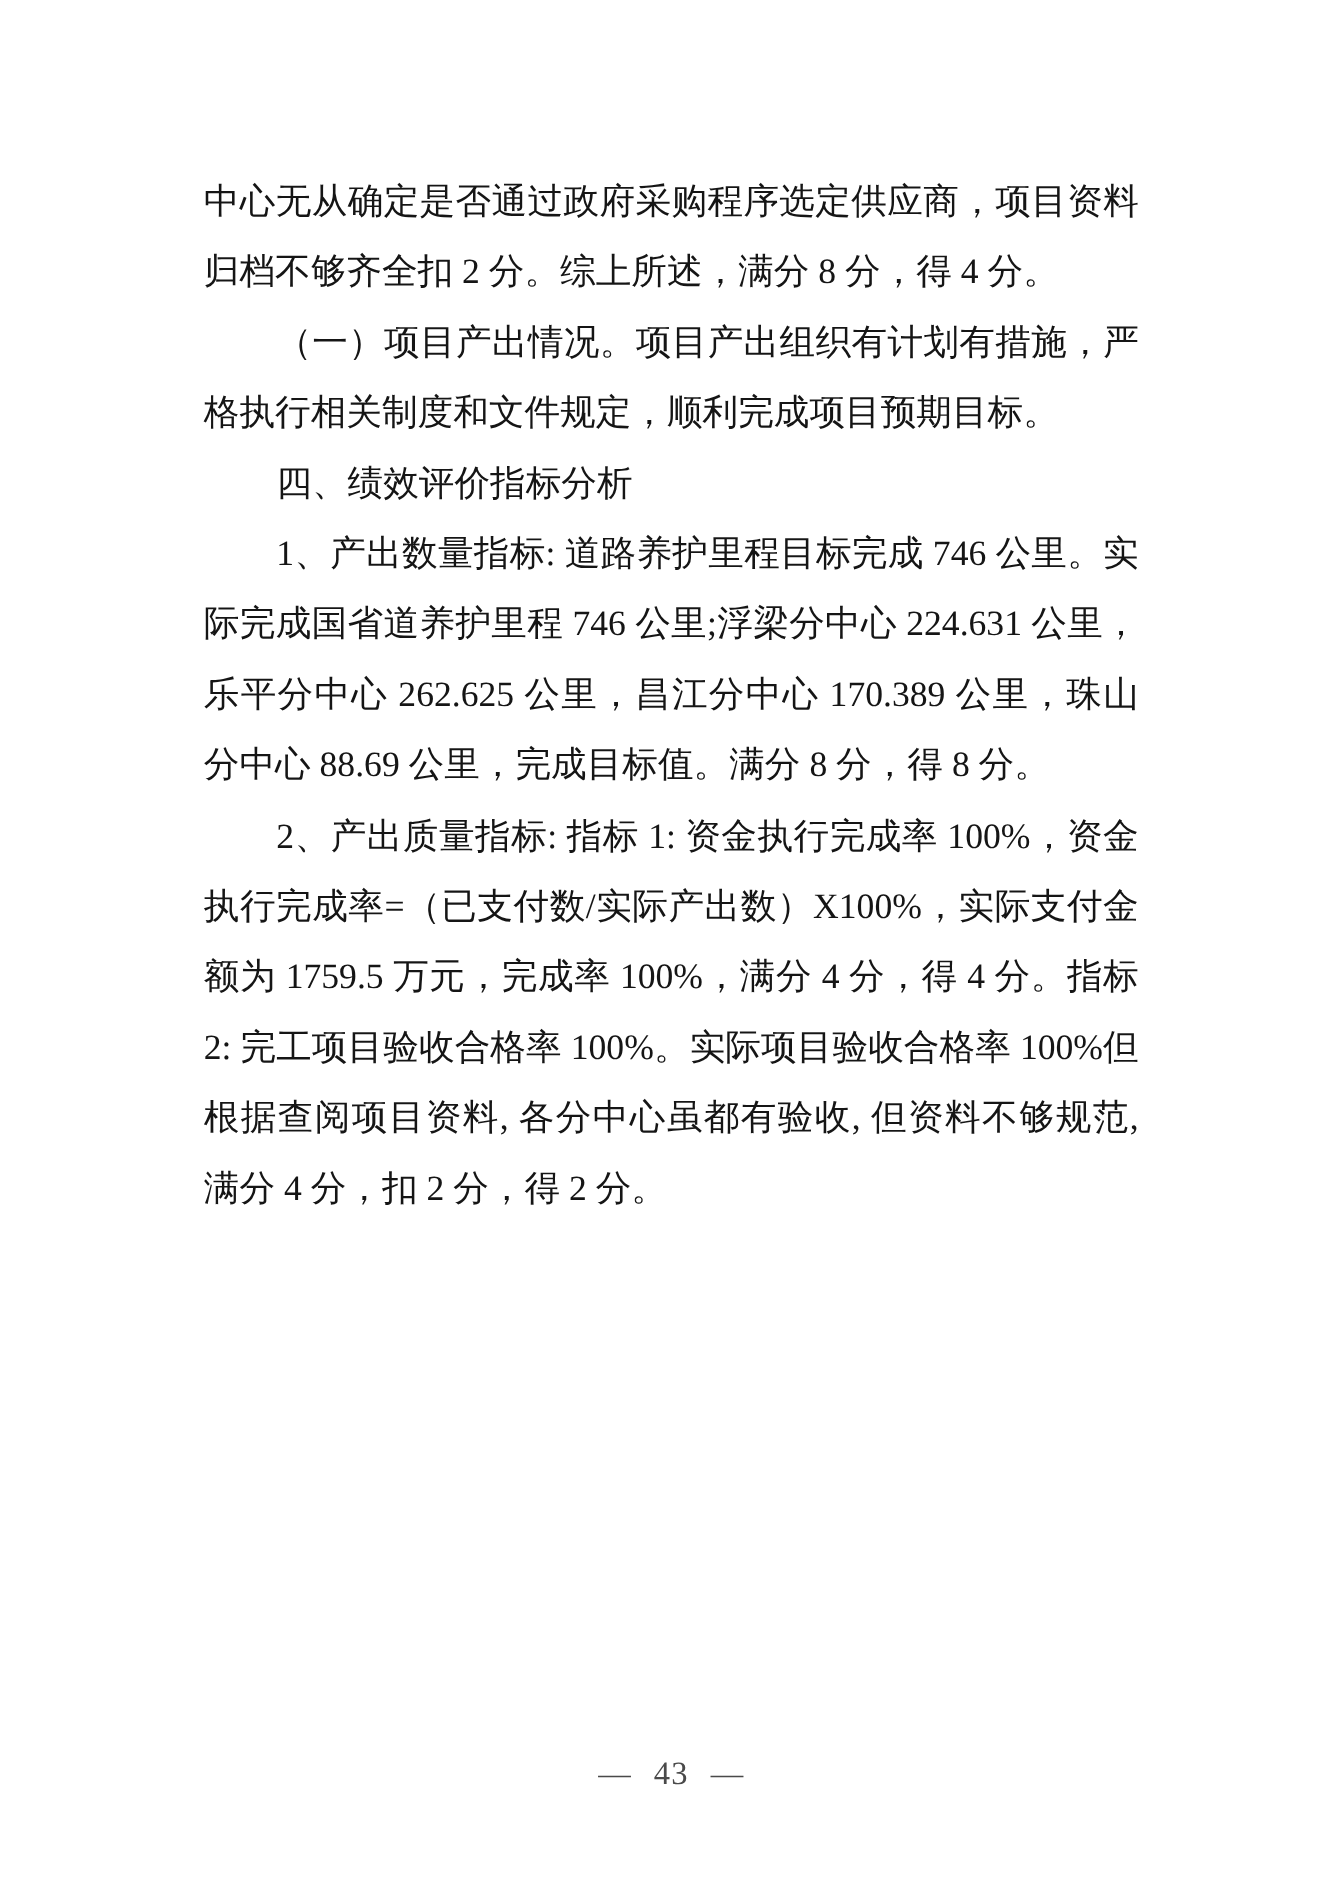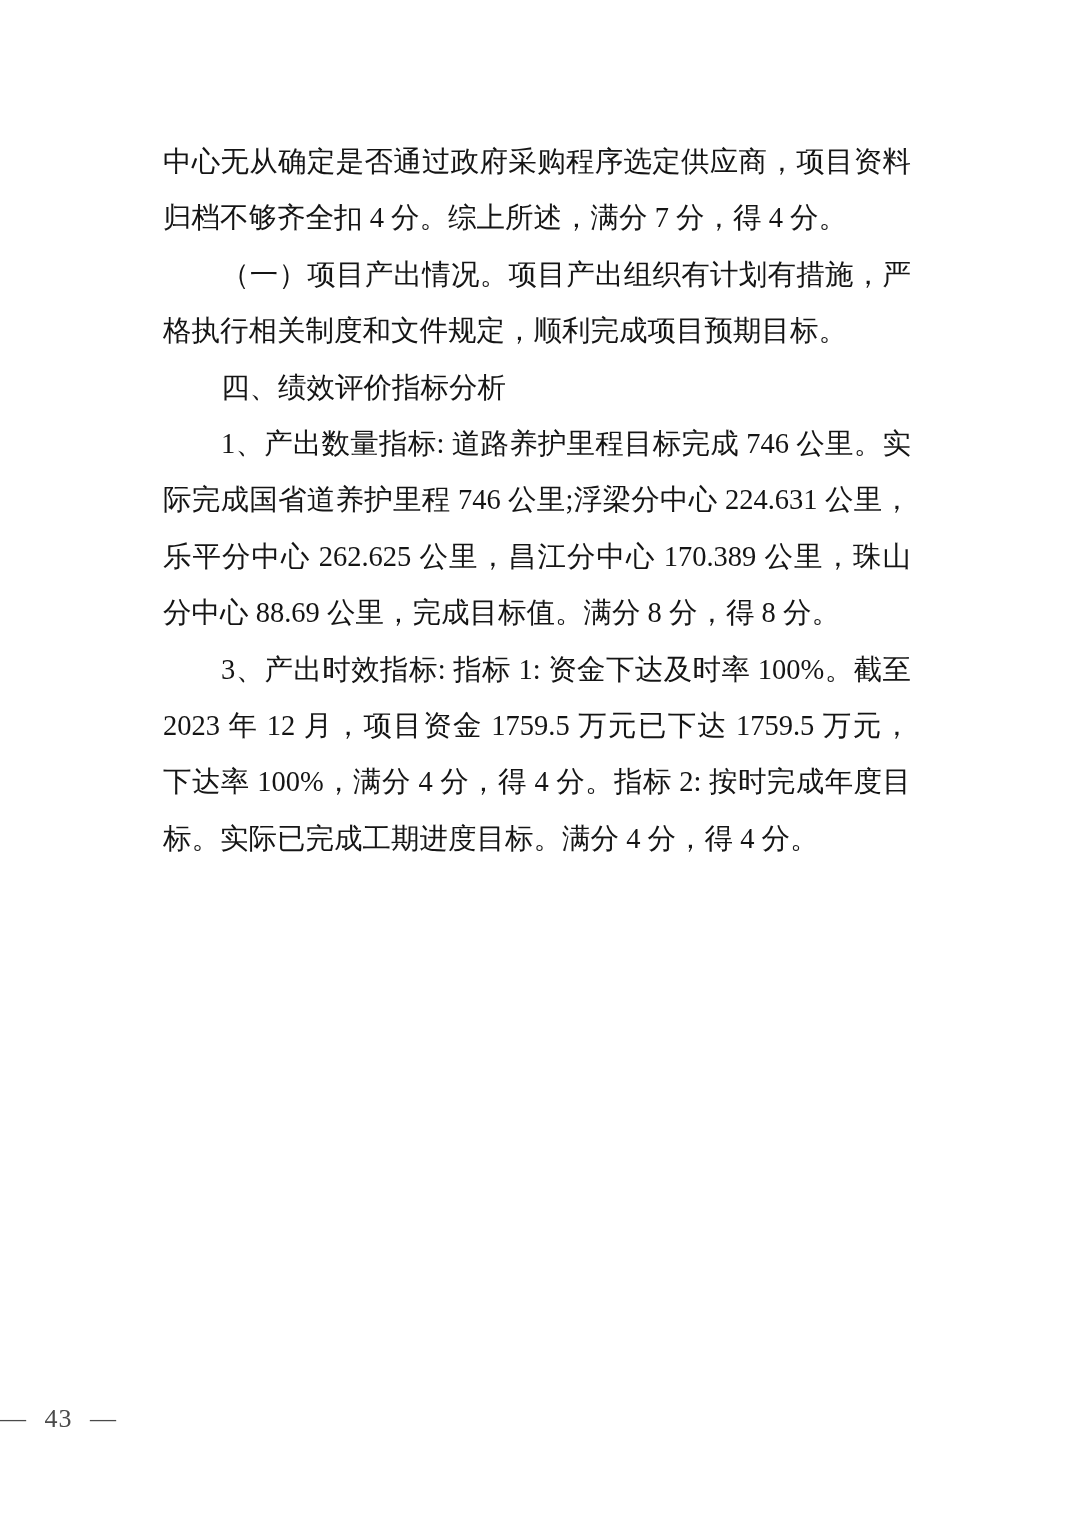--- a/index.html
+++ b/index.html
@@ -35,33 +35,34 @@
     padding:0;
   }
   .para.indent{
     text-indent:58px;
   }
   .footer{
     position:absolute;
     top:1404px;
     left:0;
     width:100%;
+    text-align:center;
     font-size:26px;
     line-height:30px;
     color:var(--footer-text);
     word-spacing:10px;
     letter-spacing:1px;
   }
 </style>
 </head>
 <body>
 
 <div class="page">
   <div class="content">
-      <p class="para">中心无从确定是否通过政府采购程序选定供应商，项目资料归档不够齐全扣 4 分。综上所述，满分 7 分，得 4 分。</p>
+      <p class="para">中心无从确定是否通过政府采购程序选定供应商，项目资料归档不够齐全扣 2 分。综上所述，满分 8 分，得 4 分。</p>
       <p class="para indent">（一）项目产出情况。项目产出组织有计划有措施，严格执行相关制度和文件规定，顺利完成项目预期目标。</p>
       <p class="para indent">四、绩效评价指标分析</p>
       <p class="para indent">1、产出数量指标: 道路养护里程目标完成 746 公里。实际完成国省道养护里程 746 公里;浮梁分中心 224.631 公里，乐平分中心 262.625 公里，昌江分中心 170.389 公里，珠山分中心 88.69 公里，完成目标值。满分 8 分，得 8 分。</p>
-      <p class="para indent">3、产出时效指标: 指标 1: 资金下达及时率 100%。截至 2023 年 12 月，项目资金 1759.5 万元已下达 1759.5 万元，下达率 100%，满分 4 分，得 4 分。指标 2: 按时完成年度目标。实际已完成工期进度目标。满分 4 分，得 4 分。</p>
+      <p class="para indent">2、产出质量指标: 指标 1: 资金执行完成率 100%，资金执行完成率=（已支付数/实际产出数）X100%，实际支付金额为 1759.5 万元，完成率 100%，满分 4 分，得 4 分。指标 2: 完工项目验收合格率 100%。实际项目验收合格率 100%但根据查阅项目资料, 各分中心虽都有验收, 但资料不够规范, 满分 4 分，扣 2 分，得 2 分。</p>
     </div>
 
   <div class="footer">— 43 —</div>
 </div>
 
 </body></html>

